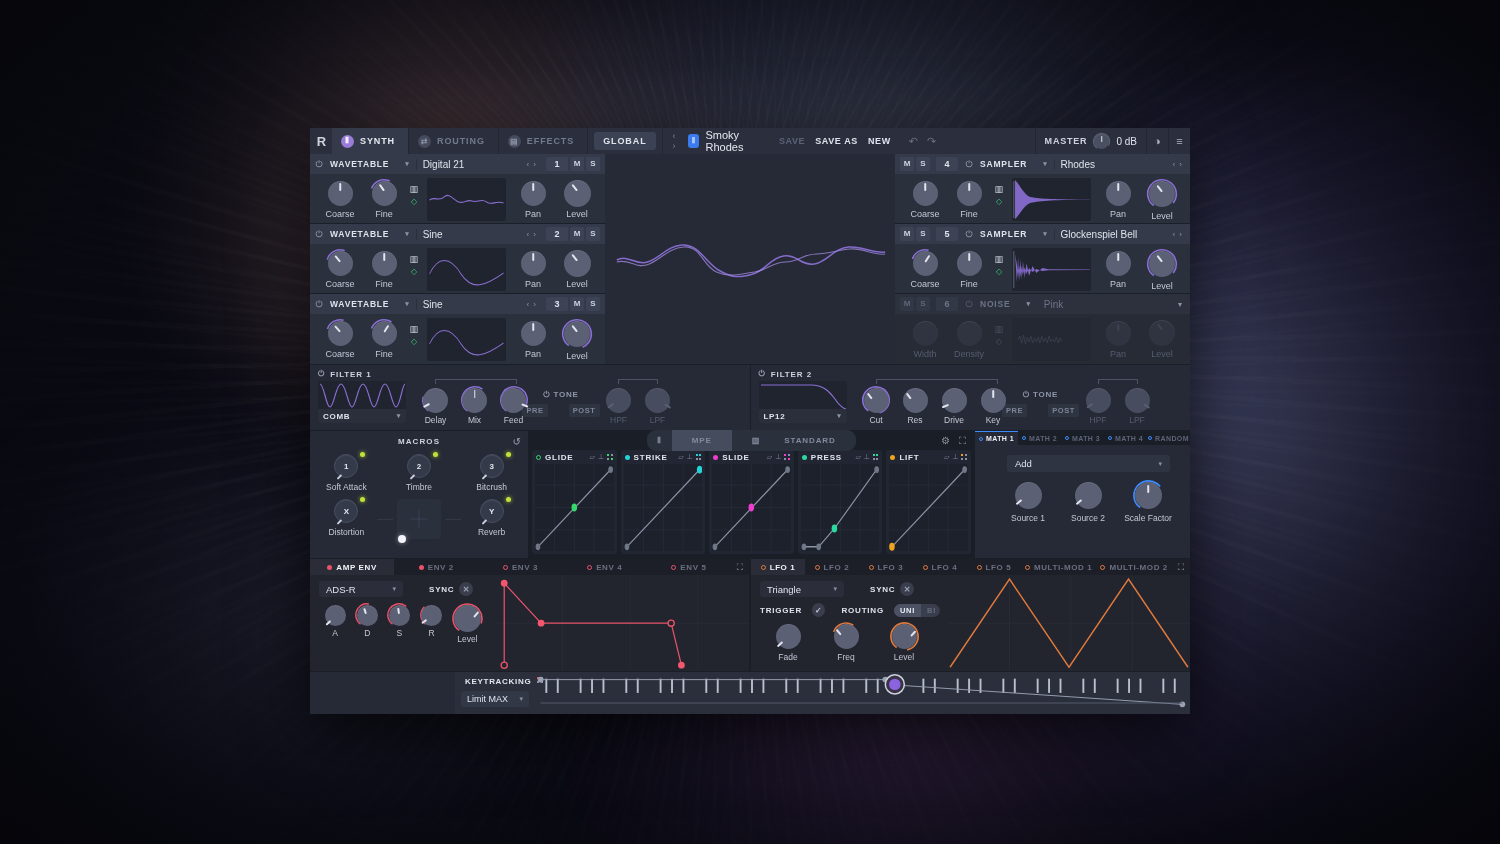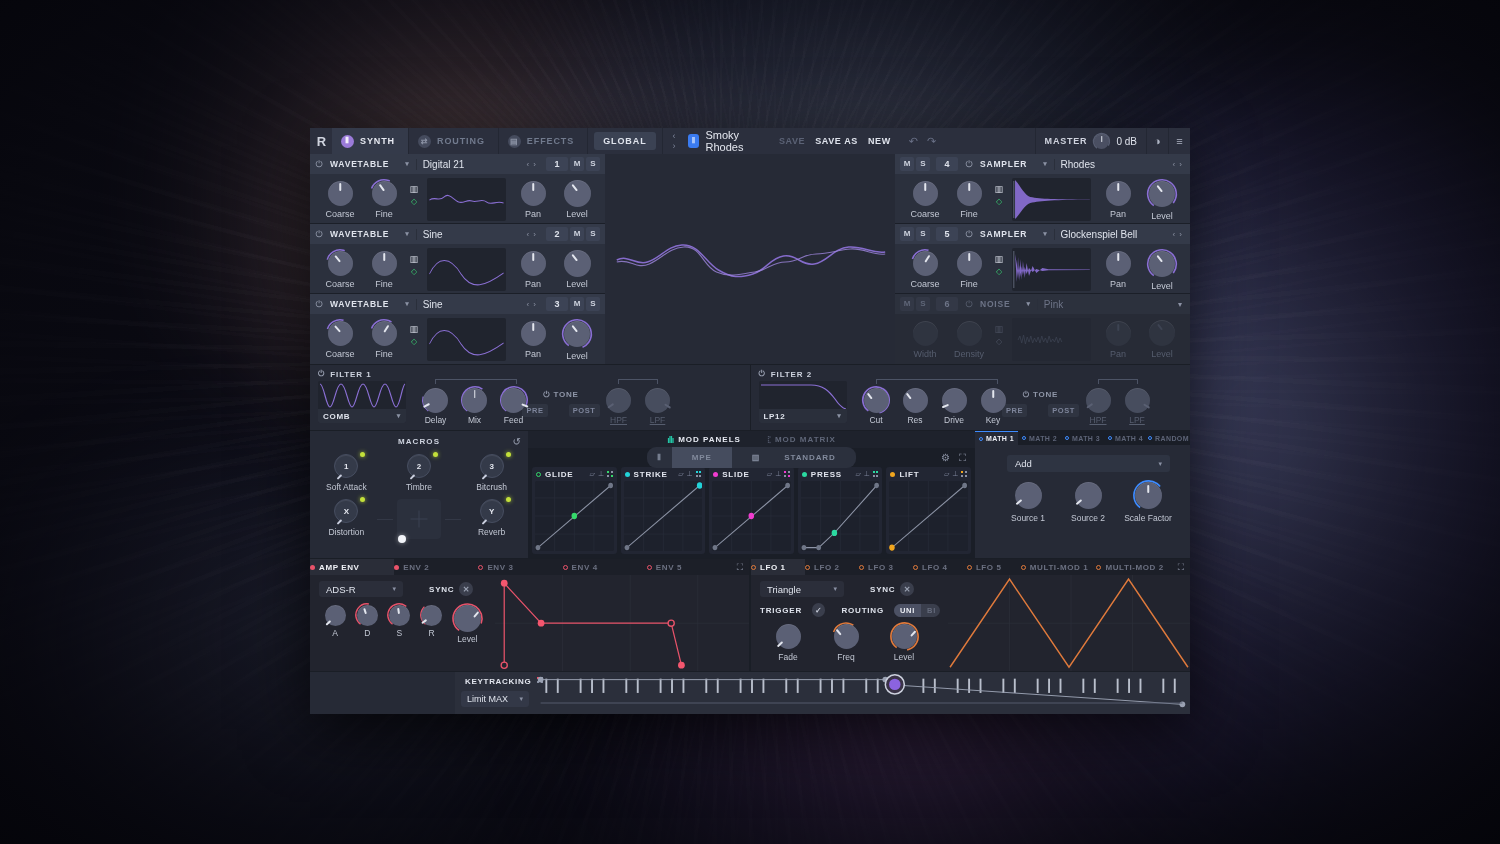--- a/index.html
+++ b/index.html
@@ -124,21 +124,21 @@
             letter-spacing:.9px; color:#cdd2de; }
   .ftitle .p { color:#9aa1b2; font-size:8px; }
   .fbody { display:flex; align-items:flex-start; gap:0; margin-top:2px; }
   .fgraph { width:88px; height:42px; background:#20242e; border-radius:2px; position:relative; overflow:hidden; }
   .fgraph .sel { position:absolute; left:0; right:0; bottom:0; height:14px; background:#2a2f3b;
                  display:flex; align-items:center; justify-content:space-between; padding:0 5px;
                  font-size:8px; font-weight:bold; letter-spacing:.7px; color:#dfe3ec; cursor:pointer; }
   .fknobs { display:flex; gap:0; margin-left:10px; position:relative; }
   .fk { width:39px; text-align:center; }
   .fk .cap { font-size:8.5px; color:#c3c8d4; }
-  .fk.off .cap { color:#565d6e;text-decoration:underline; }
+  .fk.off .cap { color:#565d6e; }
   .link { position:absolute; top:-2px; height:5px; border:1px solid #4c5365; border-bottom:none; }
   .toneblk { width:56px; text-align:center; padding-top:9px; }
   .toneblk .t1 { font-size:8px; font-weight:bold; letter-spacing:.8px; color:#8f96a8; }
   .toneblk .pp { margin-top:4px; display:flex; gap:21px; justify-content:center; }
   .toneblk .pp span { font-size:7.5px; font-weight:bold; letter-spacing:.6px; color:#7d849a;
                       background:#2f3441; padding:2px 4px; border-radius:2px; cursor:pointer; }
 
   
   #mid { flex:0 0 128px; display:flex; background:#7f1d1d; border-top:1px solid #1a1e26; }
   .macros { width:218px; background:#262a36; position:relative; }
@@ -199,21 +199,21 @@
              margin:3px 8px 0 20px; cursor:pointer; }
   .mknobs { display:flex; justify-content:flex-end; margin-top:7px; }
   .mkn { width:60px; text-align:center; }
   .mkn .cap { font-size:8.5px; color:#c3c8d4; margin-top:2px; }
 
   
   #envlfo { flex:0 0 110px; display:flex; background:#1e222c; border-top:1px solid #1a1e26; }
   .modcard { flex:1; background:#22242e; position:relative; display:flex; flex-direction:column; }
   .modcard + .modcard { border-left:2px solid #1a1e26; }
   .mtabrow { height:16px; display:flex; align-items:stretch; background:#1c1f28; }
-  .etab { flex:1; display:flex; align-items:center; gap:4px;
+  .etab { flex:1; display:flex; align-items:center; justify-content:center; gap:4px;
           font-size:8px; font-weight:bold; letter-spacing:.6px; color:#6b7081; cursor:pointer; }
   .etab.active { color:#f0f2f7; background:#2a2d38; }
   .etab .d { width:5px; height:5px; border-radius:50%; }
   .expand { width:18px; display:flex; align-items:center; justify-content:center;
             color:#8b92a4; font-size:9px; background:#1c1f28; cursor:pointer; }
   .cardbody { flex:1; display:flex; }
   .ctrls { width:185px; padding:6px 8px 0 9px; }
   .selrow { display:flex; align-items:center; gap:26px; }
   .dropdown { width:84px; height:16px; background:#2b2e3a; border-radius:3px; display:flex;
               align-items:center; justify-content:space-between; padding:0 7px; font-size:9.5px;
@@ -963,30 +963,20 @@
               <span class="tick" style="height:6px;top:14px;left:26%;background:#c9cede;transform:rotate(-135deg)"></span>
             </span>
             <span style="position:absolute;font-size:8px;font-weight:bold;color:#e4e7ef">Y</span>
           </span>
           <div class="cap">Reverb</div>
         </div>
       </div>
     </div>
 
     <div class="modzone">
-      <div class="modtabs">
-        <div class="modtab active">
-          <span class="ic">ıllı</span>
-          <span>MOD PANELS</span>
-        </div>
-        <div class="modtab">
-          <span class="ic" style="color:#4e5566">⁞⁚</span>
-          <span>MOD MATRIX</span>
-        </div>
-      </div>
       <div class="mpebar">
         <div class="segctl">
           <span>⦀</span>
           <span class="on">
             <span>MPE</span>
           </span>
           <span>
             <span>▥</span>
             <span>STANDARD</span>
           </span>

